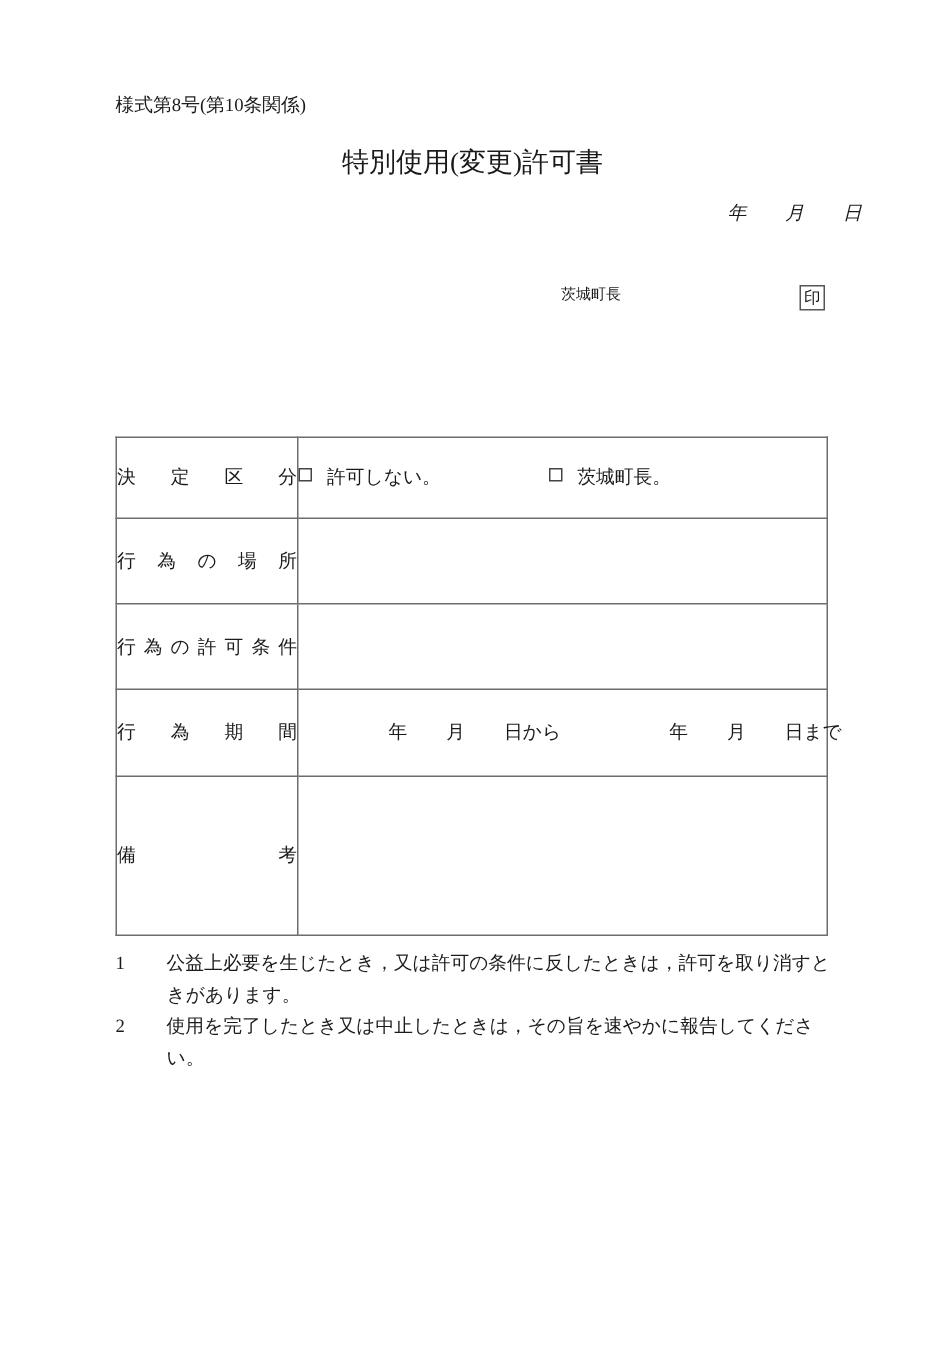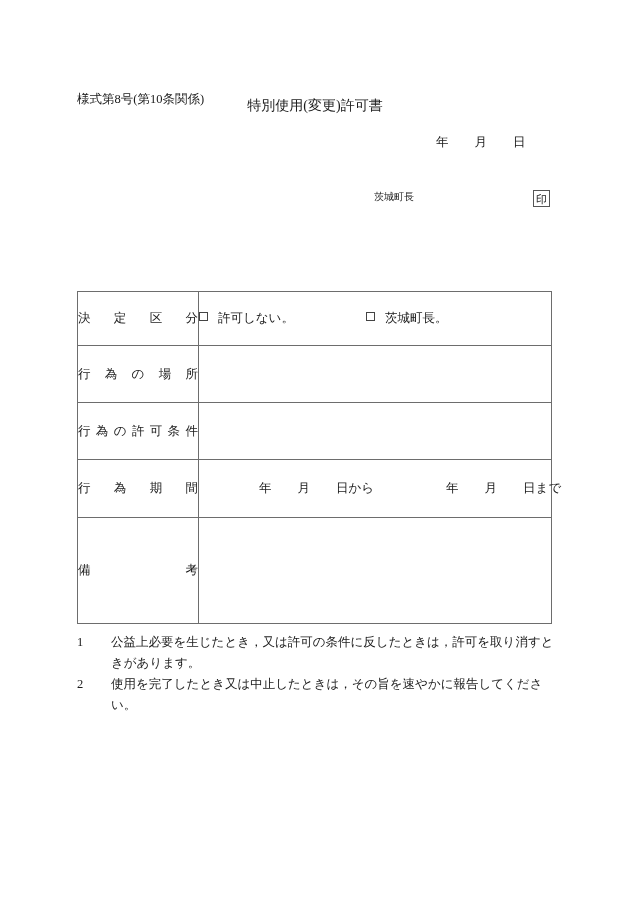--- a/index.html
+++ b/index.html
@@ -18,43 +18,44 @@
   .page {
     position: absolute;
     inset: 0;
     background: #ffffff;
   }
 
   
   .form-no {
     position: absolute;
     left: 77px;
-    top: 93px;
+    top: 64px;
     font-size: 12.5px;
     line-height: 1;
     white-space: nowrap;
     text-align: center;
   }
   .doc-title {
     position: absolute;
     left: 0;
     top: 99px;
     width: 630px;
     text-align: center;
-    font-size: 14px;
+    font-size: 18px;
     line-height: 1;
     white-space: nowrap;
   }
   .date-line {
     position: absolute;
-    left: 436px;
+    left: 485px;
     top: 136px;
     font-size: 12.5px;
     line-height: 1;
     white-space: nowrap;
+    font-style: italic;
   }
   .date-line .gap { display: inline-block; width: 26px; }
 
   .issuer {
     position: absolute;
     left: 374px;
     top: 192px;
     font-size: 10px;
     line-height: 1;
     white-space: nowrap;

